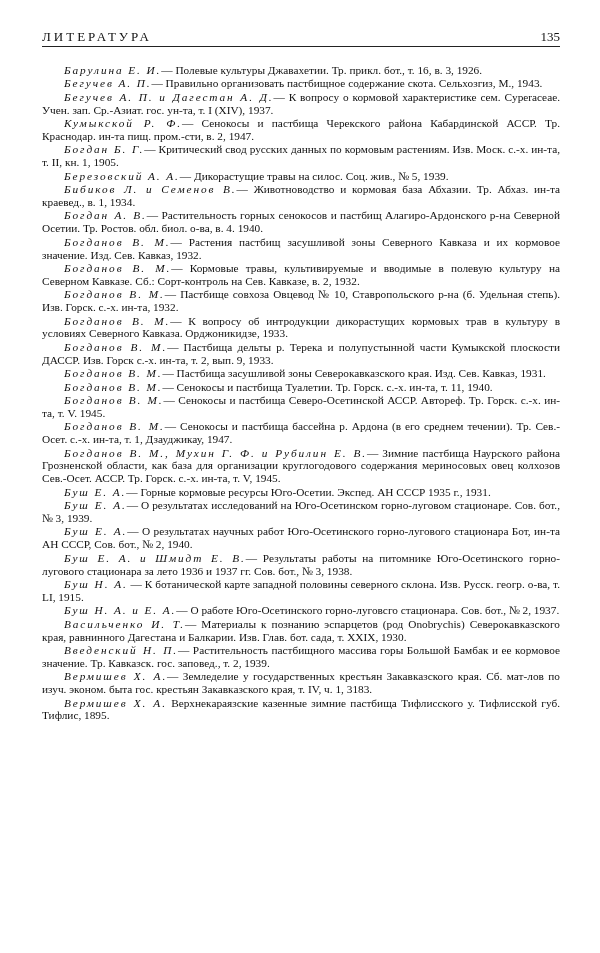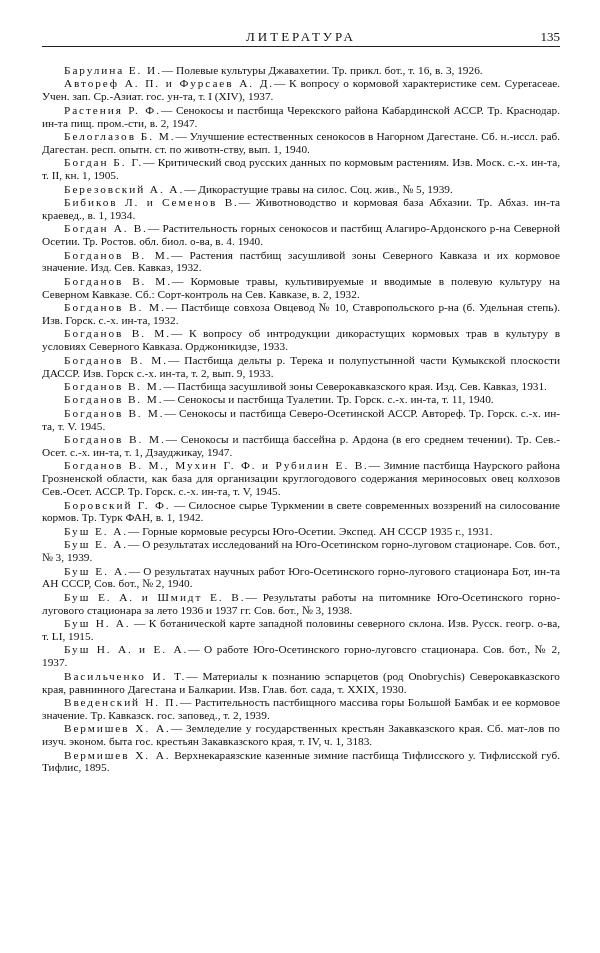--- a/index.html
+++ b/index.html
@@ -1,55 +1,54 @@
 <!DOCTYPE html>
 <html><head>
 <meta charset="utf-8">
 <style>
   html, body { margin: 0; padding: 0; background: #ffffff; }
   body { width: 600px; height: 953px; position: relative; overflow: hidden;
          font-family: "Liberation Serif", "DejaVu Serif", serif; color: #111; }
   .header { position: absolute; left: 42px; top: 26px; width: 518px; height: 20px;
             border-bottom: 1px solid #222; }
-  .header-title { position: absolute; left: 0; right: 0; top: 3px; text-align: center;
+  .header-title { position: absolute; left: 0; right: 0; top: 3px; 
                   font-size: 13px; letter-spacing: 3px; }
   .page-number { position: absolute; right: 0; top: 3px; font-size: 13px; }
   .refs { position: absolute; left: 42px; top: 64px; width: 518px; }
   .ref { font-size: 11.3px; line-height: 12.85px; text-align: justify;
          text-indent: 22px; margin: 0 0 0.6px 0; hyphens: none; }
-  .author { letter-spacing: 1.9px; }
+  .author { letter-spacing: 1.9px; font-style: italic; }
 </style>
 </head>
 <body>
 
 <div class="header">
   <div class="header-title">ЛИТЕРАТУРА</div>
   <div class="page-number">135</div>
 </div>
 
 <div class="refs">
   <p class="ref"><span class="author">Барулина Е. И.</span><span>— Полевые культуры Джавахетии. Тр. прикл. бот., т. 16, в. 3, 1926.</span></p>
-  <p class="ref"><span class="author">Автореф А. П. и Фурсаев А. Д.</span><span>— К вопросу о кормовой характеристике сем. Cyperaceae. Учен. зап. Ср.-Азиат. гос. ун-та, т. I (XIV), 1937.</span></p>
-  <p class="ref"><span class="author">Растения Р. Ф.</span><span>— Сенокосы и пастбища Черекского района Кабардинской АССР. Тр. Краснодар. ин-та пищ. пром.-сти, в. 2, 1947.</span></p>
-  <p class="ref"><span class="author">Белоглазов Б. М.</span><span>— Улучшение естественных сенокосов в Нагорном Дагестане. Сб. н.-иссл. раб. Дагестан. респ. опытн. ст. по животн-ству, вып. 1, 1940.</span></p>
+  <p class="ref"><span class="author">Бегучев А. П.</span><span>— Правильно организовать пастбищное содержание скота. Сельхозгиз, М., 1943.</span></p>
+  <p class="ref"><span class="author">Бегучев А. П. и Дагестан А. Д.</span><span>— К вопросу о кормовой характеристике сем. Cyperaceae. Учен. зап. Ср.-Азиат. гос. ун-та, т. I (XIV), 1937.</span></p>
+  <p class="ref"><span class="author">Кумыкской Р. Ф.</span><span>— Сенокосы и пастбища Черекского района Кабардинской АССР. Тр. Краснодар. ин-та пищ. пром.-сти, в. 2, 1947.</span></p>
   <p class="ref"><span class="author">Богдан Б. Г.</span><span>— Критический свод русских данных по кормовым растениям. Изв. Моск. с.-х. ин-та, т. II, кн. 1, 1905.</span></p>
   <p class="ref"><span class="author">Березовский А. А.</span><span>— Дикорастущие травы на силос. Соц. жив., № 5, 1939.</span></p>
   <p class="ref"><span class="author">Бибиков Л. и Семенов В.</span><span>— Животноводство и кормовая база Абхазии. Тр. Абхаз. ин-та краевед., в. 1, 1934.</span></p>
   <p class="ref"><span class="author">Богдан А. В.</span><span>— Растительность горных сенокосов и пастбищ Алагиро-Ардонского р-на Северной Осетии. Тр. Ростов. обл. биол. о-ва, в. 4. 1940.</span></p>
   <p class="ref"><span class="author">Богданов В. М.</span><span>— Растения пастбищ засушливой зоны Северного Кавказа и их кормовое значение. Изд. Сев. Кавказ, 1932.</span></p>
   <p class="ref"><span class="author">Богданов В. М.</span><span>— Кормовые травы, культивируемые и вводимые в полевую культуру на Северном Кавказе. Сб.: Сорт-контроль на Сев. Кавказе, в. 2, 1932.</span></p>
   <p class="ref"><span class="author">Богданов В. М.</span><span>— Пастбище совхоза Овцевод № 10, Ставропольского р-на (б. Удельная степь). Изв. Горск. с.-х. ин-та, 1932.</span></p>
   <p class="ref"><span class="author">Богданов В. М.</span><span>— К вопросу об интродукции дикорастущих кормовых трав в культуру в условиях Северного Кавказа. Орджоникидзе, 1933.</span></p>
   <p class="ref"><span class="author">Богданов В. М.</span><span>— Пастбища дельты р. Терека и полупустынной части Кумыкской плоскости ДАССР. Изв. Горск с.-х. ин-та, т. 2, вып. 9, 1933.</span></p>
   <p class="ref"><span class="author">Богданов В. М.</span><span>— Пастбища засушливой зоны Северокавказского края. Изд. Сев. Кавказ, 1931.</span></p>
   <p class="ref"><span class="author">Богданов В. М.</span><span>— Сенокосы и пастбища Туалетии. Тр. Горск. с.-х. ин-та, т. 11, 1940.</span></p>
   <p class="ref"><span class="author">Богданов В. М.</span><span>— Сенокосы и пастбища Северо-Осетинской АССР. Автореф. Тр. Горск. с.-х. ин-та, т. V. 1945.</span></p>
   <p class="ref"><span class="author">Богданов В. М.</span><span>— Сенокосы и пастбища бассейна р. Ардона (в его среднем течении). Тр. Сев.-Осет. с.-х. ин-та, т. 1, Дзауджикау, 1947.</span></p>
   <p class="ref"><span class="author">Богданов В. М., Мухин Г. Ф. и Рубилин Е. В.</span><span>— Зимние пастбища Наурского района Грозненской области, как база для организации круглогодового содержания мериносовых овец колхозов Сев.-Осет. АССР. Тр. Горск. с.-х. ин-та, т. V, 1945.</span></p>
-  <p class="ref"><span class="author">Боровский Г. Ф.</span><span> — Силосное сырье Туркмении в свете современных воззрений на силосование кормов. Тр. Турк ФАН, в. 1, 1942.</span></p>
   <p class="ref"><span class="author">Буш Е. А.</span><span>— Горные кормовые ресурсы Юго-Осетии. Экспед. АН СССР 1935 г., 1931.</span></p>
   <p class="ref"><span class="author">Буш Е. А.</span><span>— О результатах исследований на Юго-Осетинском горно-луговом стационаре. Сов. бот., № 3, 1939.</span></p>
   <p class="ref"><span class="author">Буш Е. А.</span><span>— О результатах научных работ Юго-Осетинского горно-лугового стационара Бот, ин-та АН СССР, Сов. бот., № 2, 1940.</span></p>
   <p class="ref"><span class="author">Буш Е. А. и Шмидт Е. В.</span><span>— Результаты работы на питомнике Юго-Осетинского горно-лугового стационара за лето 1936 и 1937 гг. Сов. бот., № 3, 1938.</span></p>
   <p class="ref"><span class="author">Буш Н. А.</span><span> — К ботанической карте западной половины северного склона. Изв. Русск. геогр. о-ва, т. LI, 1915.</span></p>
   <p class="ref"><span class="author">Буш Н. А. и Е. А.</span><span>— О работе Юго-Осетинского горно-луговсго стационара. Сов. бот., № 2, 1937.</span></p>
   <p class="ref"><span class="author">Васильченко И. Т.</span><span>— Материалы к познанию эспарцетов (род Onobrychis) Северокавказского края, равнинного Дагестана и Балкарии. Изв. Глав. бот. сада, т. XXIX, 1930.</span></p>
   <p class="ref"><span class="author">Введенский Н. П.</span><span>— Растительность пастбищного массива горы Большой Бамбак и ее кормовое значение. Тр. Кавказск. гос. заповед., т. 2, 1939.</span></p>
   <p class="ref"><span class="author">Вермишев Х. А.</span><span>— Земледелие у государственных крестьян Закавказского края. Сб. мат-лов по изуч. эконом. быта гос. крестьян Закавказского края, т. IV, ч. 1, 3183.</span></p>
   <p class="ref"><span class="author">Вермишев Х. А.</span><span> Верхнекараязские казенные зимние пастбища Тифлисского у. Тифлисской губ. Тифлис, 1895.</span></p>

